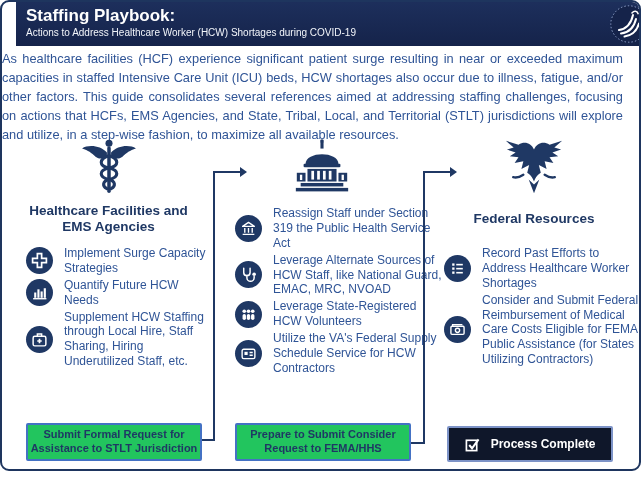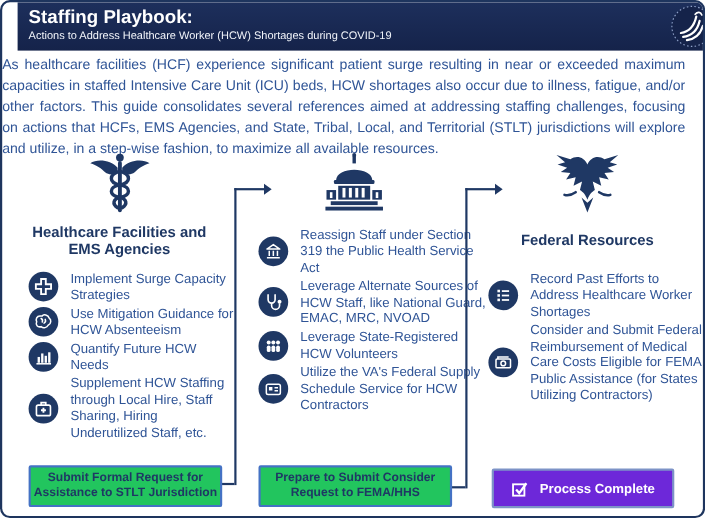--- a/index.html
+++ b/index.html
@@ -31,21 +31,21 @@
   
   .line{position:absolute;background:#1f3864;}
   .arrowhead{position:absolute;width:0;height:0;border-top:5px solid transparent;
              border-bottom:5px solid transparent;border-left:7px solid #1f3864;}
   
   .abox{position:absolute;background:#22c55e;border:2px solid #4472c4;border-radius:2px;
         color:#1f3864;font-weight:bold;font-size:11px;line-height:1.25;text-align:center;
         display:flex;align-items:center;justify-content:center;}
   .abox1{left:24px;top:421px;width:172px;height:34px;}
   .abox2{left:233px;top:421px;width:172px;height:34px;}
-  .abox3{left:445px;top:424px;width:162px;height:32px;background:#6d28d9;border:2px solid #7d93c7;
+  .abox3{left:445px;top:424px;width:162px;height:32px;background:#0f172a;border:2px solid #7d93c7;
          color:#ffffff;font-size:12px;gap:11px;}
   svg{display:block;}
 </style>
 </head>
 <body>
 
 <div class="page">
 
   <div class="hdr">
     <div class="hdr-title">Staffing Playbook:</div>
@@ -80,30 +80,20 @@
     </div>
     <div class="col-title">Healthcare Facilities and EMS Agencies</div>
     <div class="bullets">
       <div class="bullet">
         <span class="bicon">
           <svg width="17" height="17" viewBox="0 0 16 16">
               <path d="M6 1.5 h4 v4.5 h4.5 v4 h-4.5 v4.5 h-4 v-4.5 H1.5 v-4 H6 Z" fill="none" stroke="#ffffff" stroke-width="1.6"></path>
             </svg>
         </span>
         <span class="btext">Implement Surge Capacity Strategies</span>
-      </div>
-      <div class="bullet">
-        <span class="bicon">
-          <svg width="17" height="17" viewBox="0 0 16 16" fill="none" stroke="#ffffff" stroke-width="1.3" stroke-linecap="round">
-            <path d="M5 3 C2.3 3 1.2 6 2.2 8 C1 10.8 3 13 6 12.2 C8 14 11 13 12 11 C14.8 10 14.8 6 13 5 C12 2.2 8 1.2 7 3 Z"></path>
-            <path d="M6 5.2 q1.8 1 1 3"></path>
-              <path d="M9.5 6 q1 2 -1 3.2"></path>
-          </svg>
-        </span>
-        <span class="btext">Use Mitigation Guidance for HCW Absenteeism</span>
       </div>
       <div class="bullet">
         <span class="bicon">
           <svg width="17" height="17" viewBox="0 0 16 16" fill="#ffffff">
             <rect x="3" y="8" width="2" height="5"></rect>
               <rect x="6" y="5" width="2" height="8"></rect>
             <rect x="9" y="7" width="2" height="6"></rect>
               <rect x="12" y="4" width="2" height="9"></rect>
             <rect x="2" y="13.2" width="12.5" height="1.3"></rect>
           </svg>

